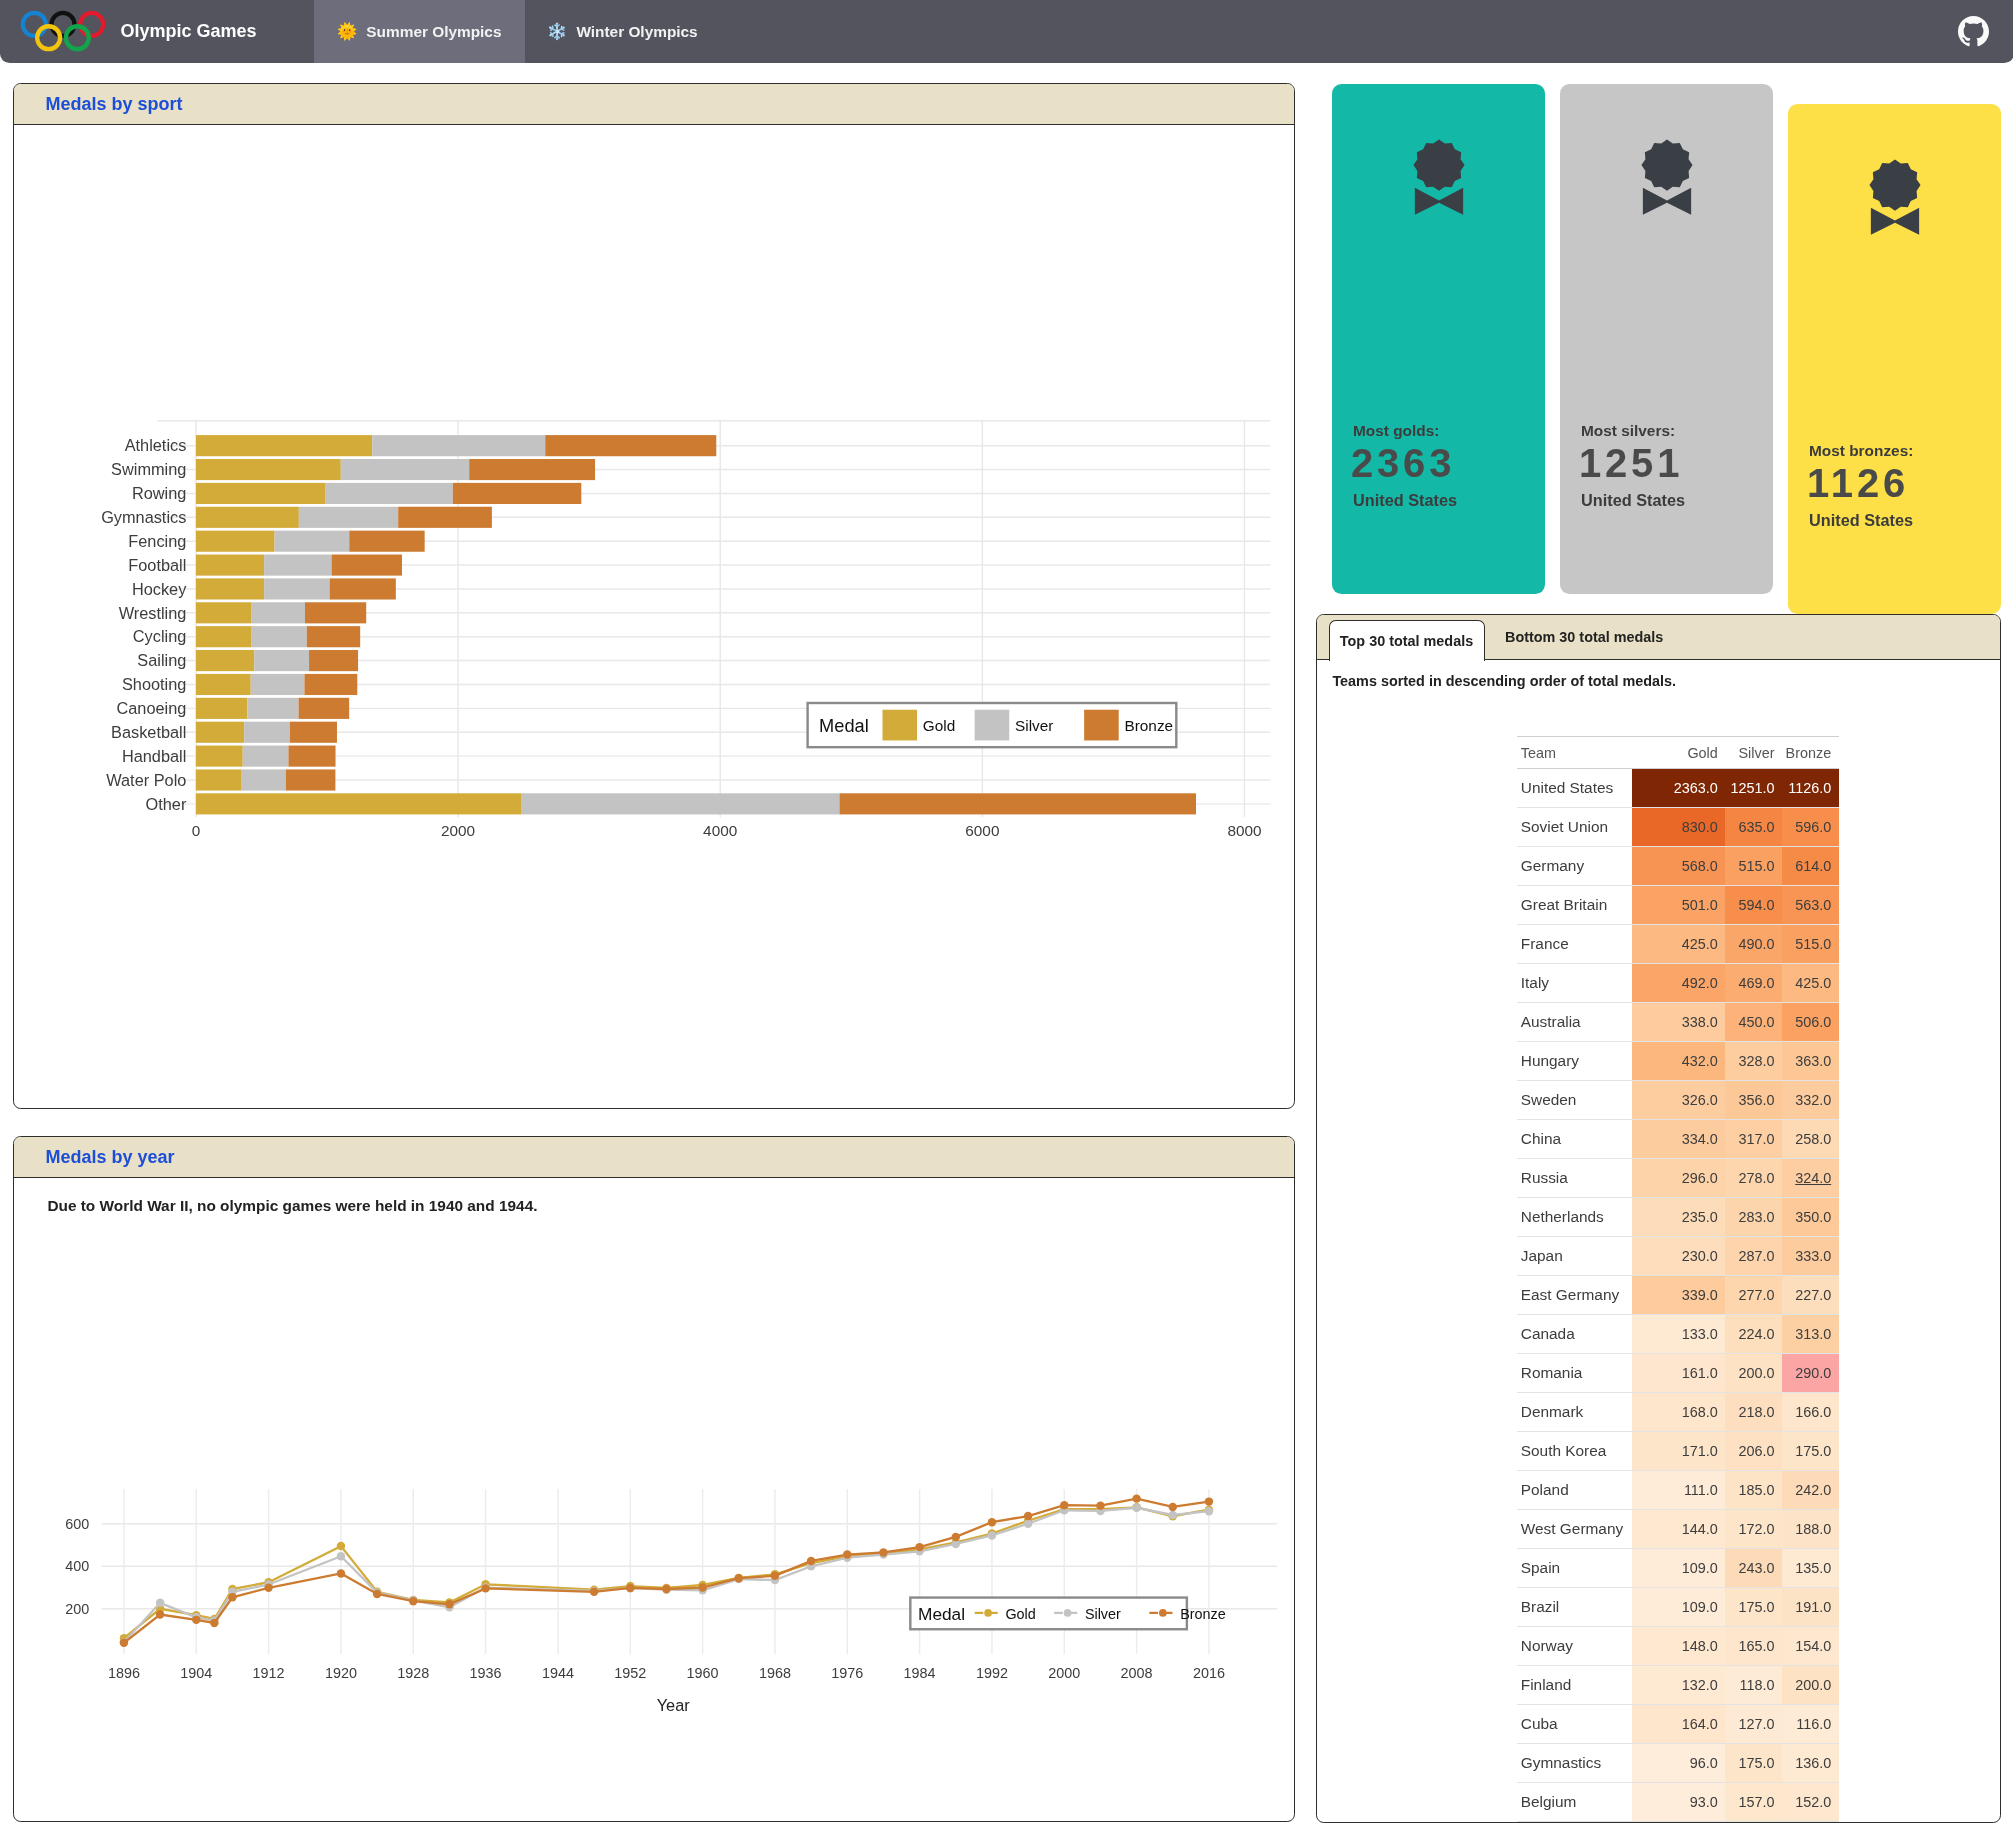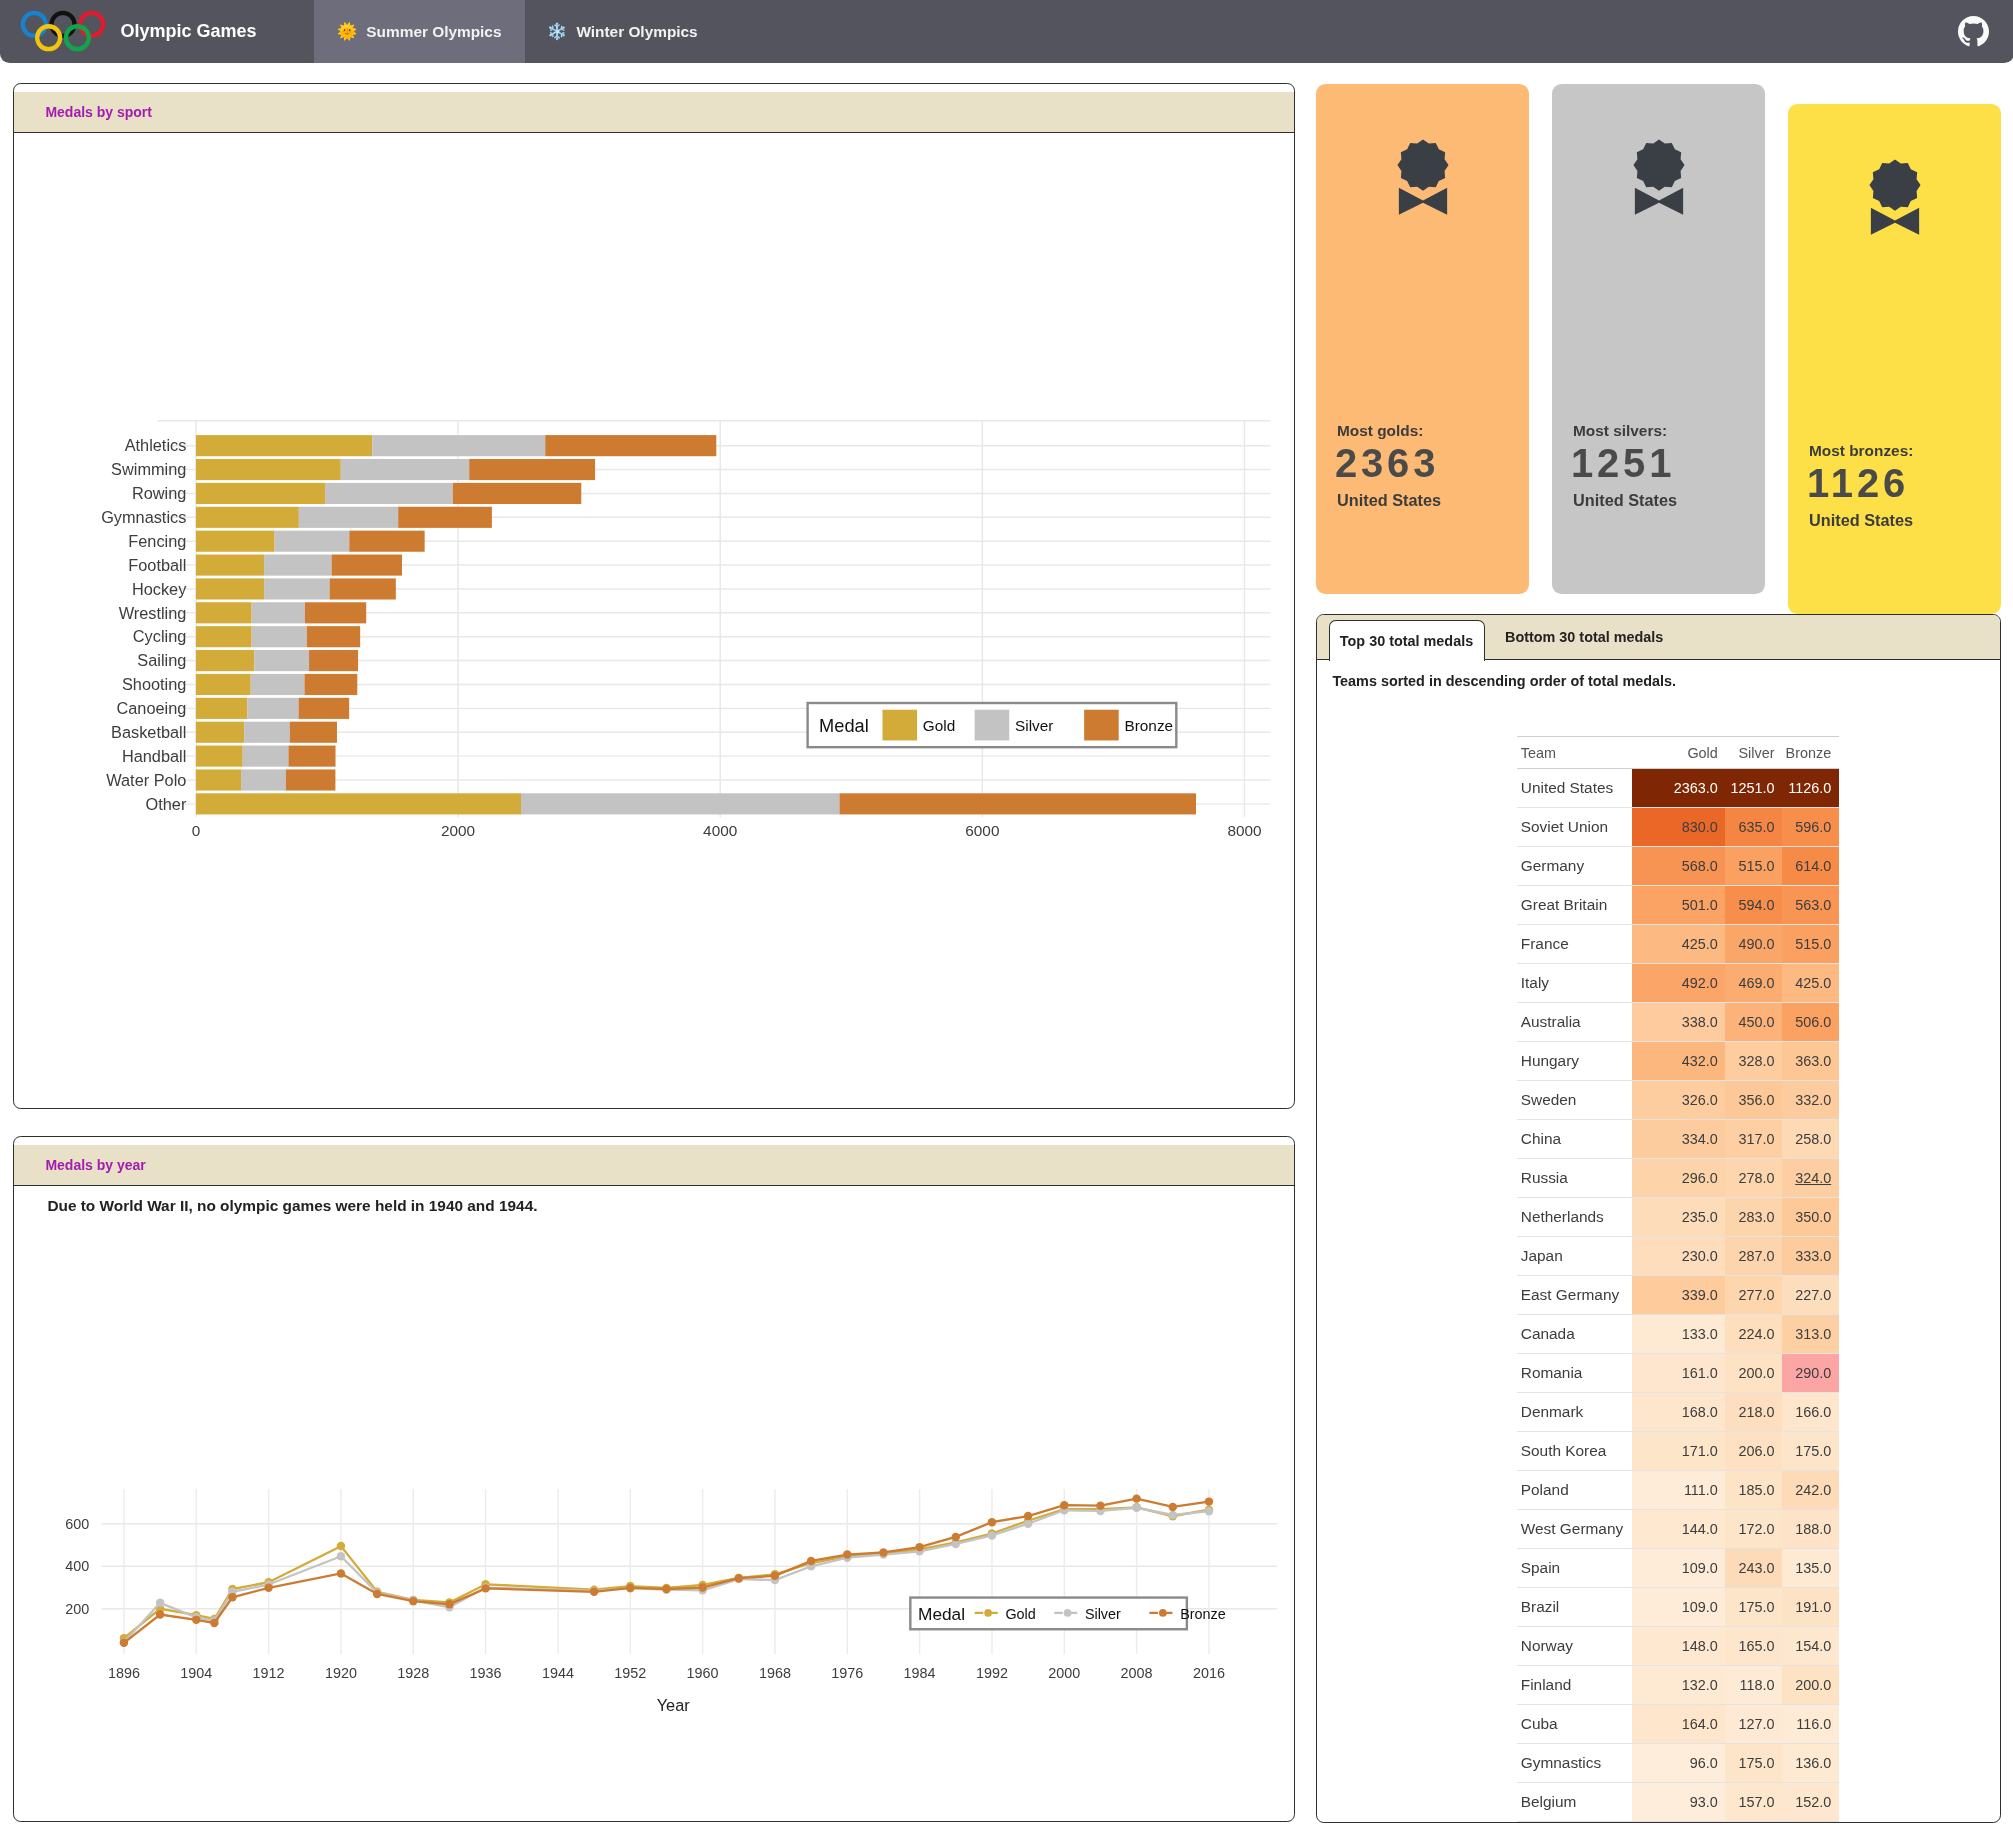--- a/index.html
+++ b/index.html
@@ -13,21 +13,21 @@
   .nav-tab{height:63px;display:flex;align-items:center;padding:0 23px;color:#f2f2f2;font-size:15.4px;font-weight:600;cursor:pointer;white-space:nowrap;}
   .nav-tab.active{background:#6d6d7b;}
   .nav-tab .tab-icon{margin-right:8.6px;font-size:16.3px;}
   .icon-sun{color:#f6a821;}
   .icon-snow{color:#58b6f5;}
   .nav-spacer{flex:1;}
   .github{margin-right:25px;width:31px;height:31px;cursor:pointer;}
 
   
   .panel{position:absolute;background:#fff;border:1.9px solid #2e2e2c;border-radius:7.7px;box-sizing:border-box;overflow:hidden;}
-  .panel-header{height:40px;background:#e9e1c7;border-bottom:1.9px solid #2e2e2c;display:flex;align-items:center;padding-left:31px;font-size:14px;font-weight:700;color:#a21caf;margin-top:8px;}
+  .panel-header{height:40px;background:#e9e1c7;border-bottom:1.9px solid #2e2e2c;display:flex;align-items:center;padding-left:31px;font-size:18px;font-weight:700;color:#1d4ed8;}
   #panel-sport{left:13.4px;top:83px;width:1282px;height:1026px;}
   #panel-year{left:13.4px;top:1136px;width:1282px;height:686px;}
   #panel-table{left:1316px;top:614px;width:685px;height:1209px;}
 
   .chart-note{position:absolute;left:33px;top:100px;font-size:15.4px;font-weight:700;color:#222;}
 
   
   .cards{position:absolute;left:1316px;top:84px;width:685px;height:510px;display:flex;justify-content:space-between;}
   .card{position:relative;width:213px;height:510px;border-radius:9.6px;}
   .card-icon{position:absolute;left:50%;top:48px;transform:translateX(-50%);}
@@ -327,21 +327,21 @@
           <circle cx="1096.8" cy="454" r="4" fill="#c3c3c3"></circle>
           <text x="1114.8" y="460" font-size="15" fill="#111">Silver</text>
           <line x1="1182" y1="454" x2="1210" y2="454" stroke="#cc7b30" stroke-width="2.4" stroke-dasharray="9 6"></line>
           <circle cx="1196" cy="454" r="4" fill="#cc7b30"></circle>
           <text x="1214" y="460" font-size="15" fill="#111">Bronze</text>
         </g>
       </svg>
   </div>
 
   <div class="cards">
-    <div class="card" id="card-gold" style="background: #fdba74;">
+    <div class="card" id="card-gold" style="background: #14b8a6; margin-left: 16px;">
       <svg class="card-icon rosette" width="71" height="106" viewBox="0 0 100 140">
           <polygon points="50.0,6.0 58.2,11.6 68.0,10.8 72.3,19.7 81.2,24.0 80.4,33.8 86.0,42.0 80.4,50.2 81.2,60.0 72.3,64.3 68.0,73.2 58.2,72.4 50.0,78.0 41.8,72.4 32.0,73.2 27.7,64.3 18.8,60.0 19.6,50.2 14.0,42.0 19.6,33.8 18.8,24.0 27.7,19.7 32.0,10.8 41.8,11.6" fill="#3a3f46"></polygon>
           <polygon points="16,74 50,92 84,74 84,112 50,95 16,112" fill="#3a3f46"></polygon>
         </svg>
       <div class="card-label">Most golds:</div>
       <div class="card-value">2363</div>
       <div class="card-team">United States</div>
     </div>
     <div class="card" id="card-silver" style="background: rgb(198, 198, 198);">
       <svg class="card-icon rosette" width="71" height="106" viewBox="0 0 100 140">

